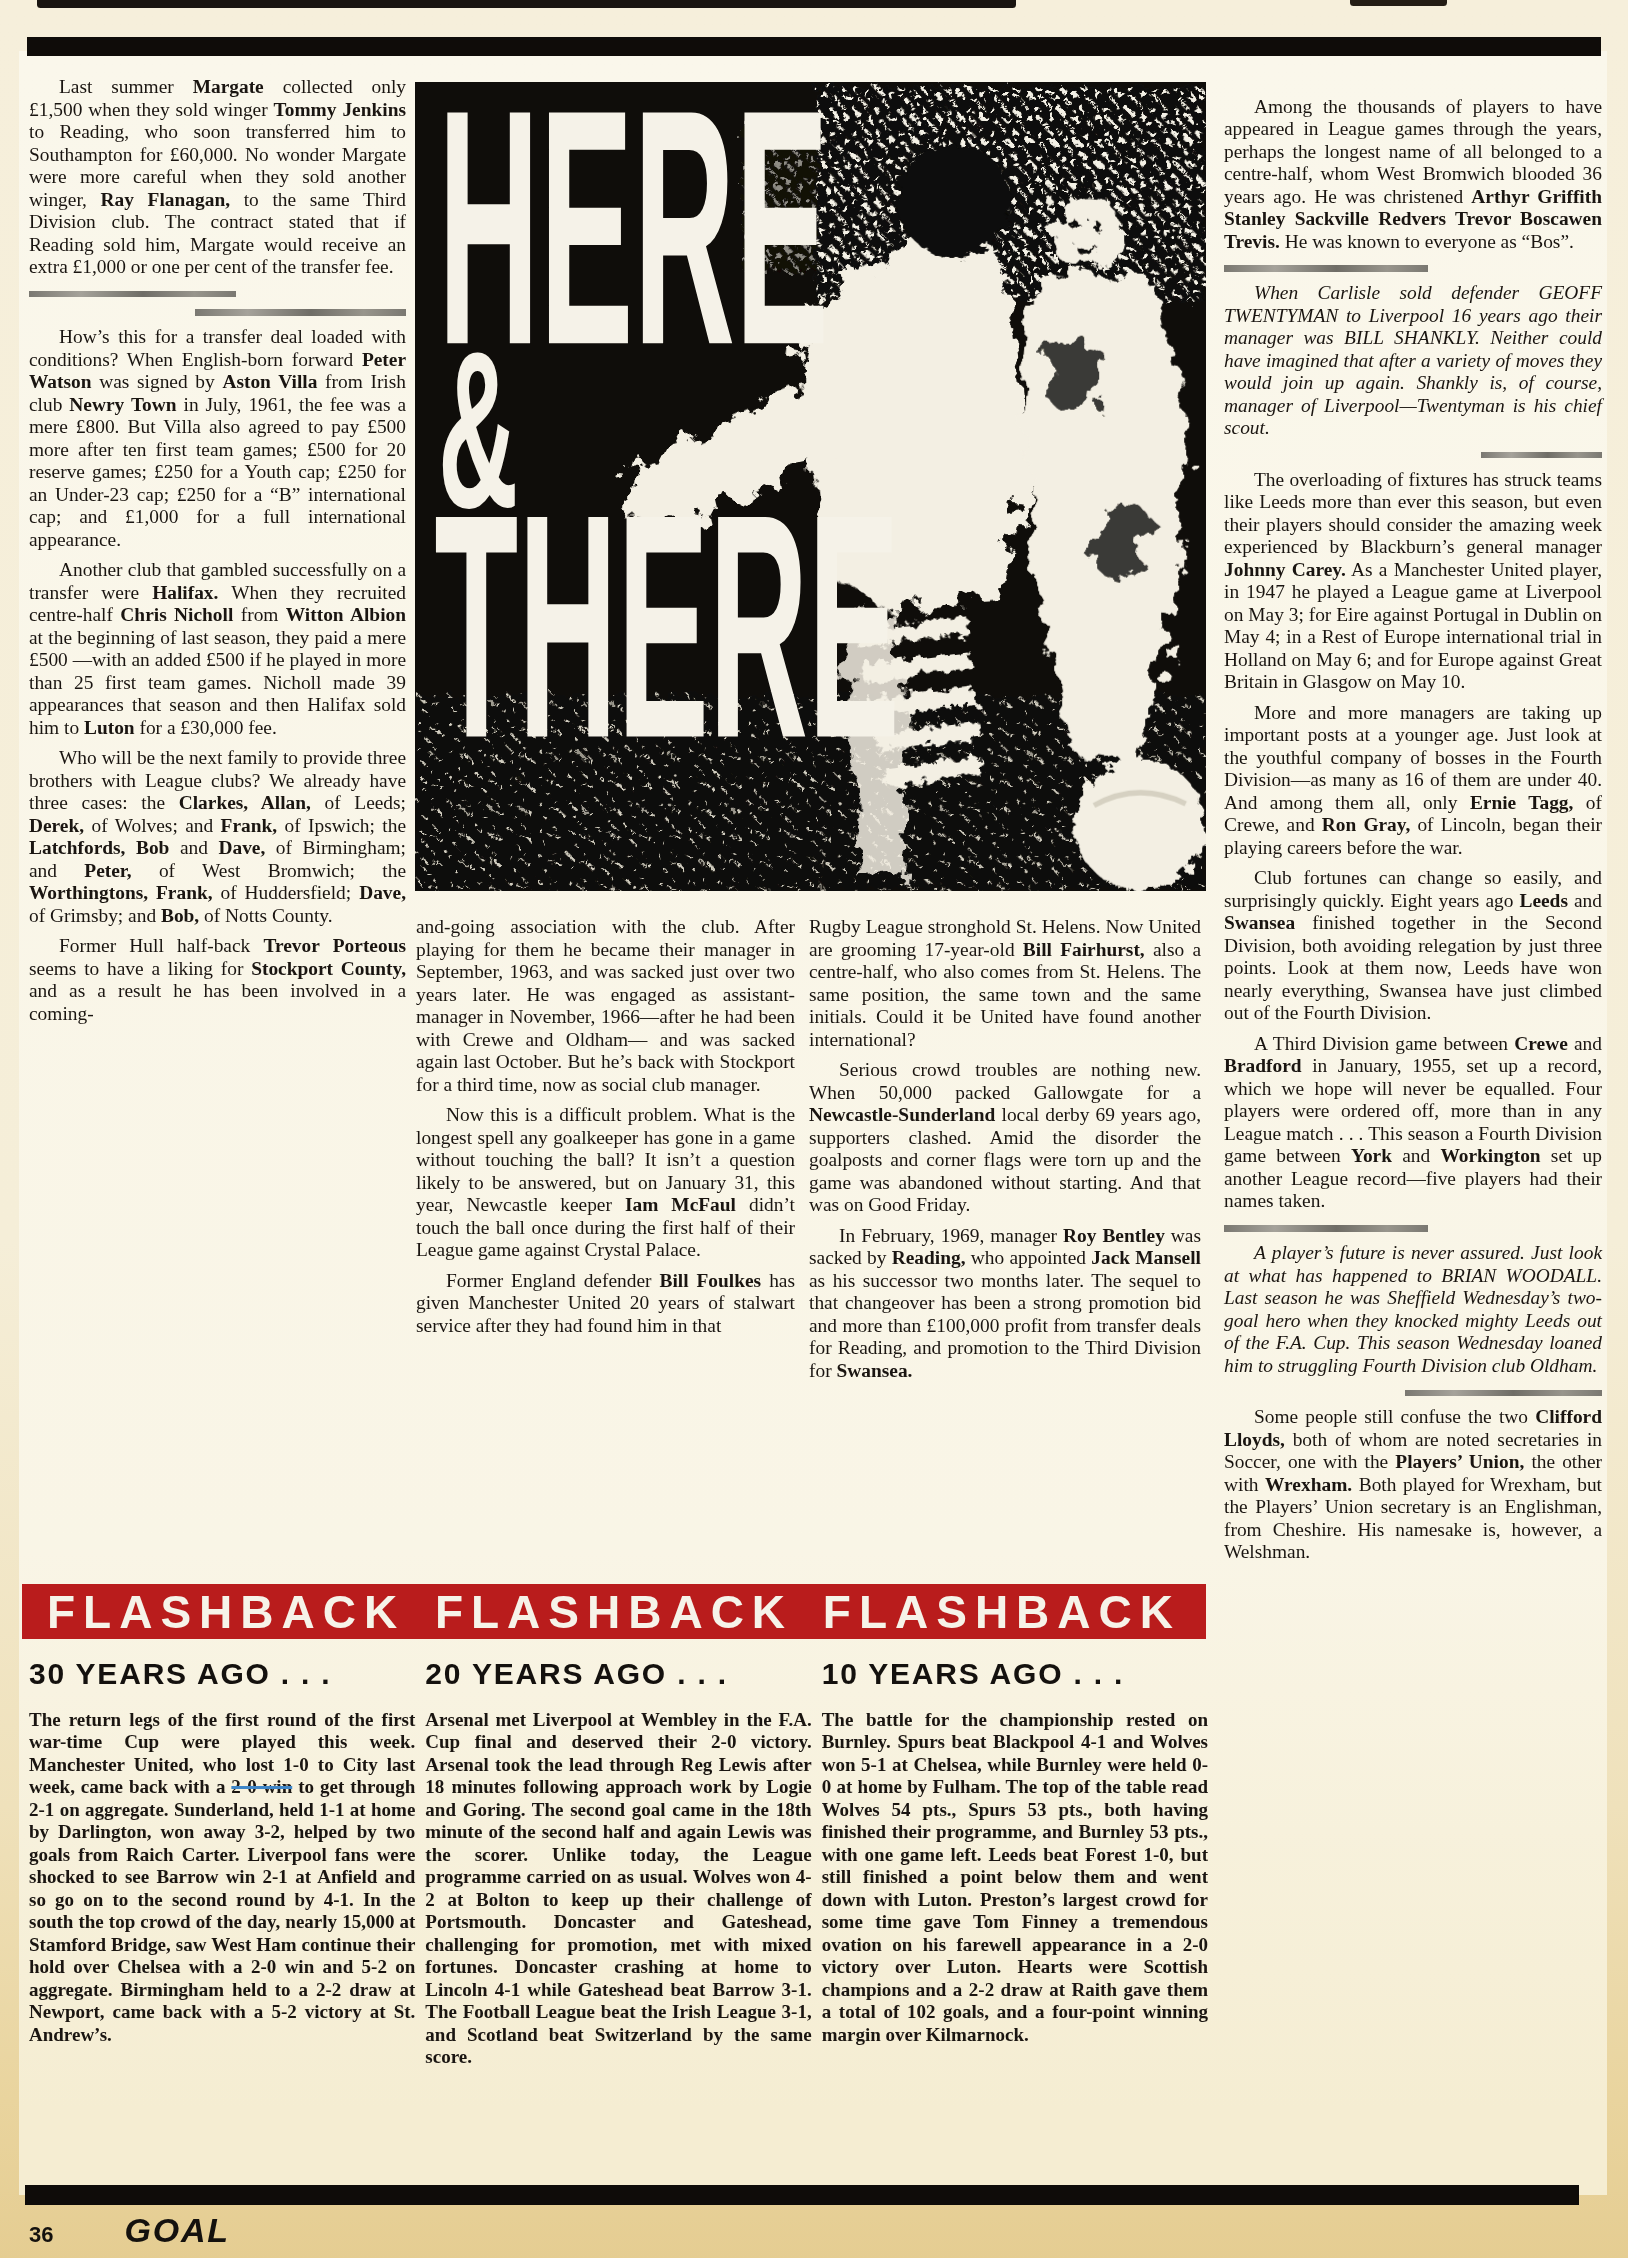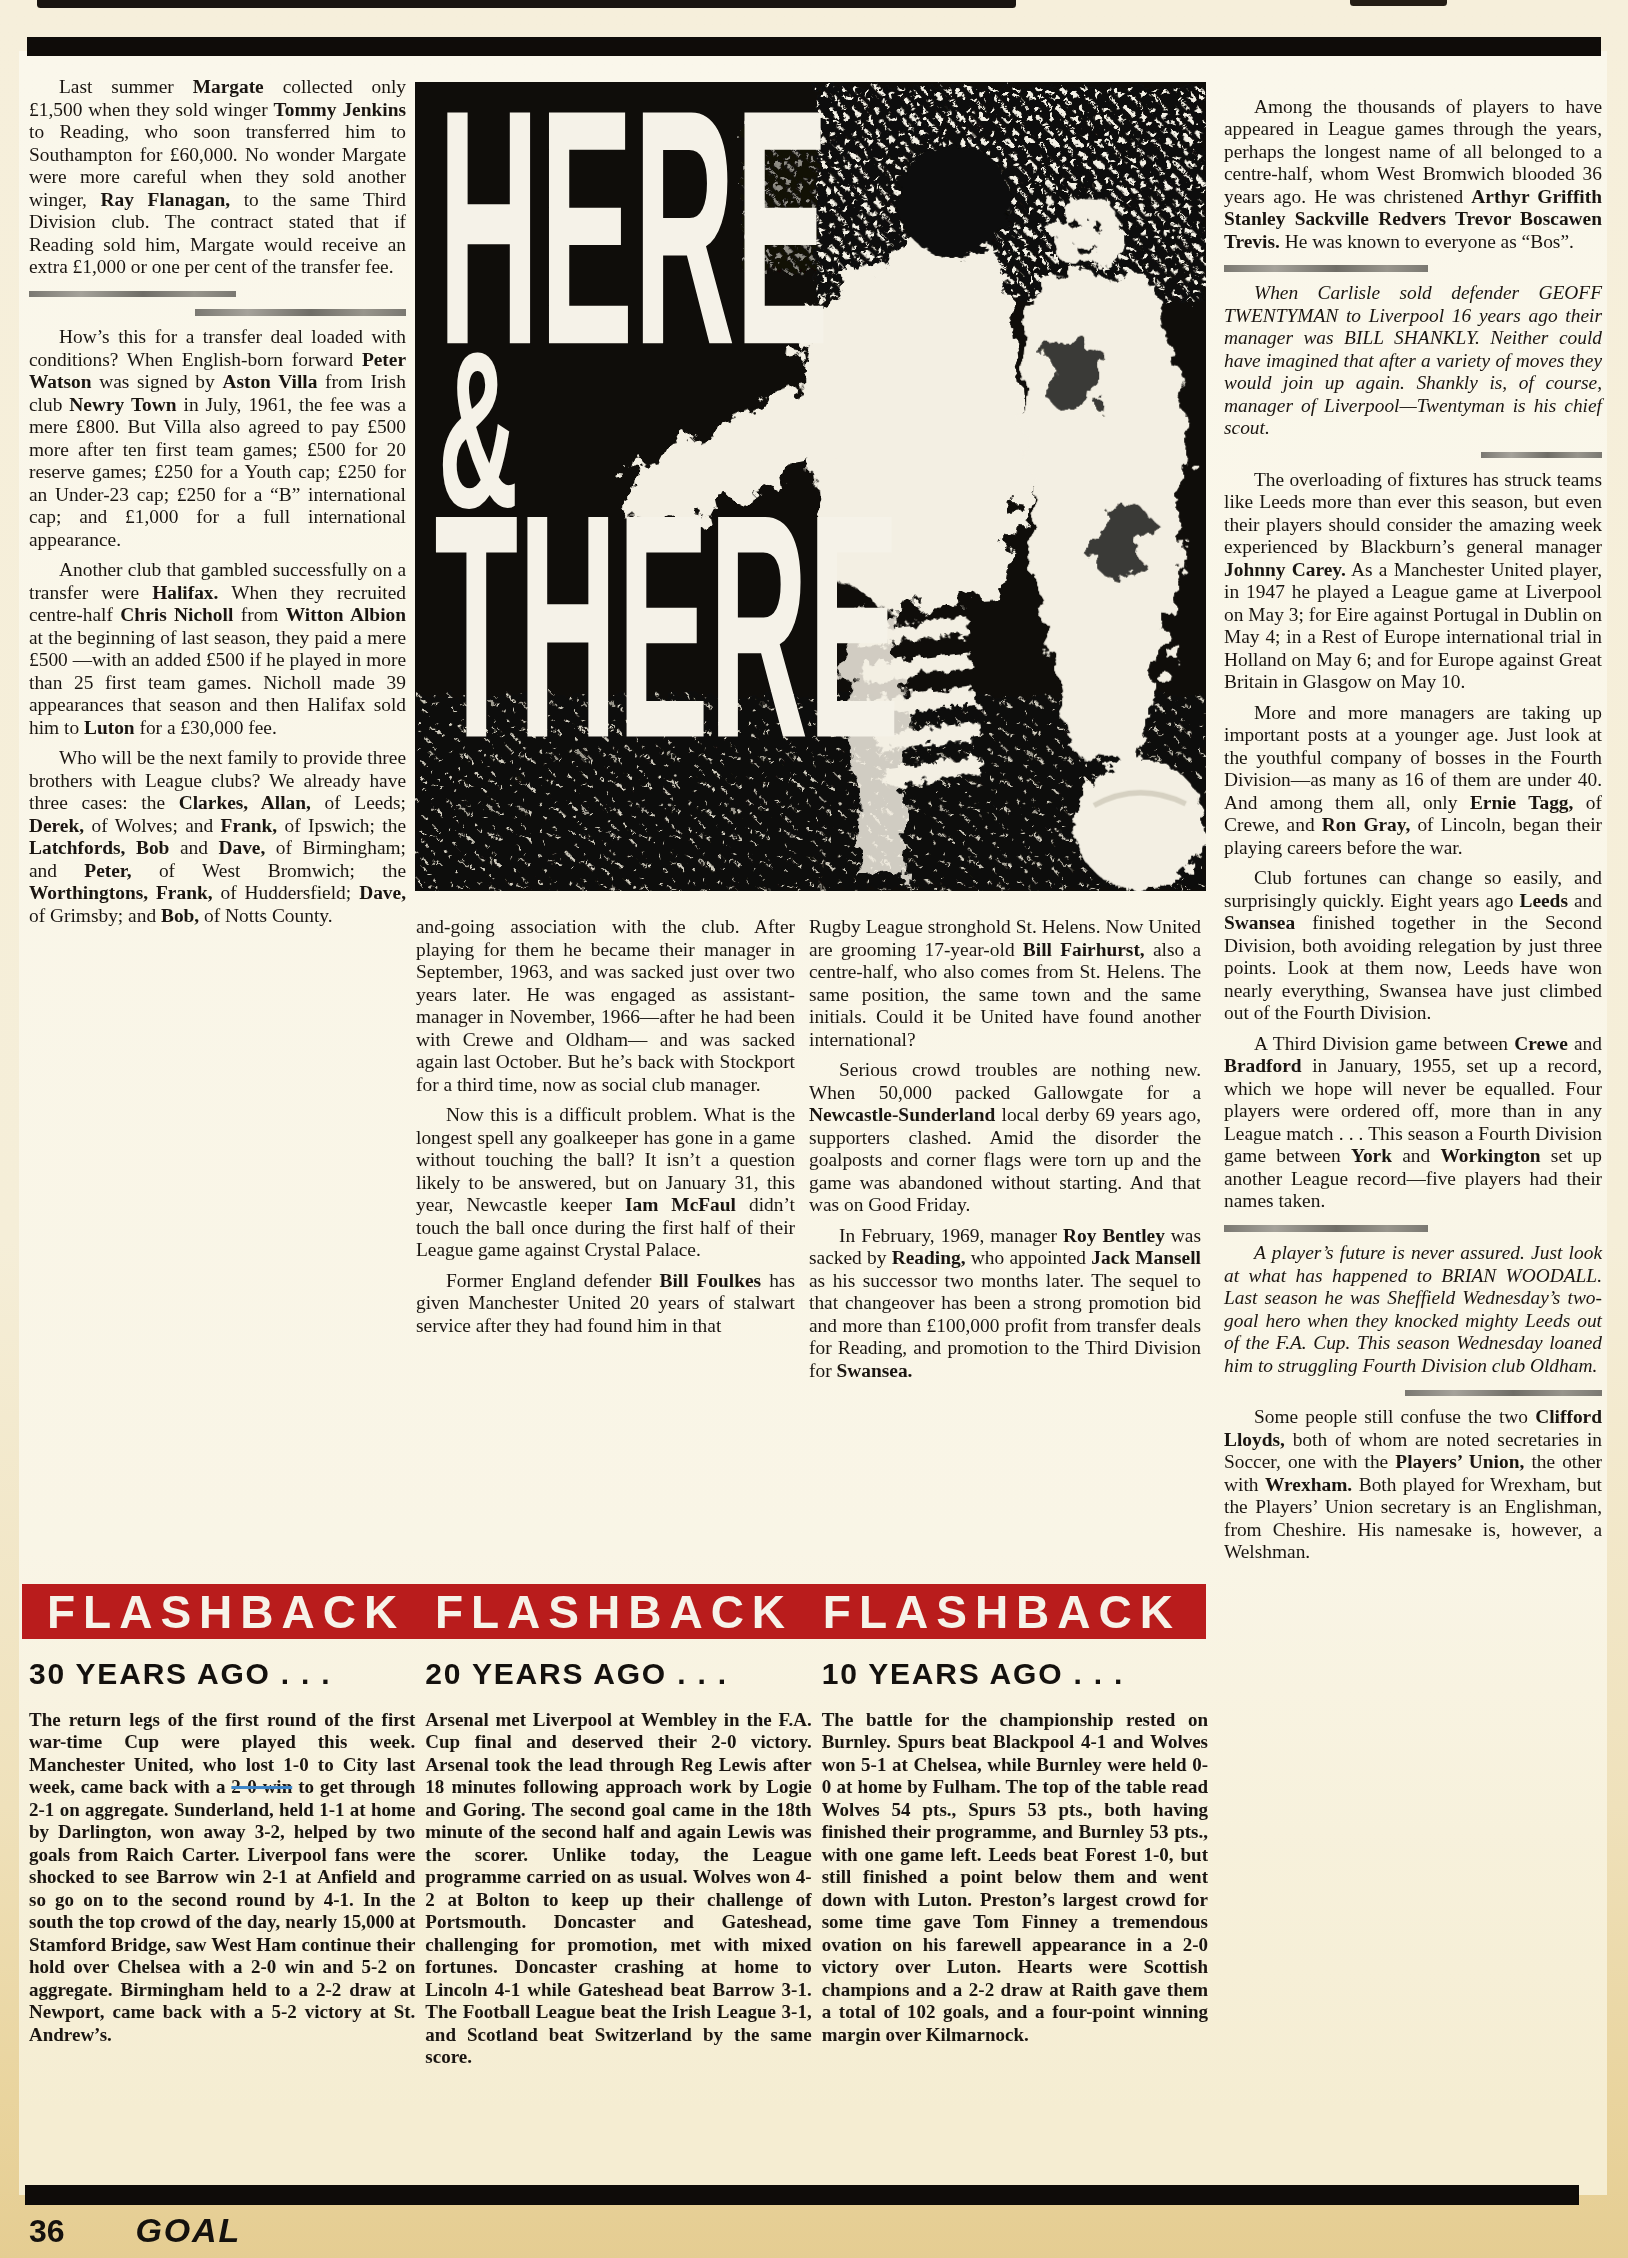--- a/index.html
+++ b/index.html
@@ -41,39 +41,40 @@
     letter-spacing:8px;color:#f6f3e9;}
 
   .fb-row{position:absolute;left:29px;top:1657px;width:1179px;display:flex;gap:10px;}
   .fb-section{flex:1;min-width:0;}
   .fb-heading{font-family:"Liberation Sans",sans-serif;font-weight:700;font-size:30px;
     letter-spacing:1.8px;color:#14110e;margin:0 0 17.6px;}
   .fb-body{font-size:19px;line-height:22.5px;}
   .fb-body .para{font-weight:700;margin-bottom:0;}
 
   .footer{position:absolute;left:29px;top:2211px;display:flex;align-items:baseline;gap:71px;}
-  .footer .pageno{font-family:"Liberation Sans",sans-serif;font-weight:700;font-size:32px;color:#14110e;}
+  .footer .pageno{font-family:"Liberation Sans",sans-serif;font-weight:700;font-size:22px;color:#14110e;}
   .footer .mag{font-family:"Liberation Sans",sans-serif;font-weight:700;font-style:italic;
     font-size:34px;letter-spacing:1.8px;color:#14110e;}
 </style>
 </head>
 <body>
 
 <div class="paper"></div>
 <div class="scan-a"></div>
 <div class="scan-b"></div>
 <div class="top-rule"></div>
 
 <div class="col col-left">
     <p class="para">Last summer <b>Margate</b> collected only £1,500 when they sold winger <b>Tommy Jenkins</b> to Reading, who soon transferred him to Southampton for £60,000. No wonder Margate were more careful when they sold another winger, <b>Ray Flanagan,</b> to the same Third Division club. The contract stated that if Reading sold him, Margate would receive an extra £1,000 or one per cent of the transfer fee.</p>
     <div class="rule" style="width: 55%;"></div>
     <div class="rule r" style="width: 56%;"></div>
     <p class="para">How’s this for a transfer deal loaded with conditions? When English-born forward <b>Peter Watson</b> was signed by <b>Aston Villa</b> from Irish club <b>Newry Town</b> in July, 1961, the fee was a mere £800. But Villa also agreed to pay £500 more after ten first team games; £500 for 20 reserve games; £250 for a Youth cap; £250 for an Under-23 cap; £250 for a “B” international cap; and £1,000 for a full international appearance.</p>
     <p class="para">Another club that gambled successfully on a transfer were <b>Halifax.</b> When they recruited centre-half <b>Chris Nicholl</b> from <b>Witton Albion</b> at the beginning of last season, they paid a mere £500 —with an added £500 if he played in more than 25 first team games. Nicholl made 39 appearances that season and then Halifax sold him to <b>Luton</b> for a £30,000 fee.</p>
     <p class="para">Who will be the next family to provide three brothers with League clubs? We already have three cases: the <b>Clarkes, Allan,</b> of Leeds; <b>Derek,</b> of Wolves; and <b>Frank,</b> of Ipswich; the <b>Latchfords, Bob</b> and <b>Dave,</b> of Birmingham; and <b>Peter,</b> of West Bromwich; the <b>Worthingtons, Frank,</b> of Huddersfield; <b>Dave,</b> of Grimsby; and <b>Bob,</b> of Notts County.</p>
+    <p class="para">Former Hull half-back <b>Trevor Porteous</b> seems to have a liking for <b>Stockport County,</b> and as a result he has been involved in a coming-</p>
   </div>
 
 <div class="photo">
   <svg viewBox="0 0 897 917" preserveAspectRatio="none">
     <defs>
       <filter id="rough" x="-15%" y="-15%" width="130%" height="130%">
         <feTurbulence type="fractalNoise" baseFrequency="0.09" numOctaves="3" seed="11" result="n"></feTurbulence>
         <feDisplacementMap in="SourceGraphic" in2="n" scale="22"></feDisplacementMap>
       </filter>
       <filter id="rough2" x="-20%" y="-20%" width="140%" height="140%">

